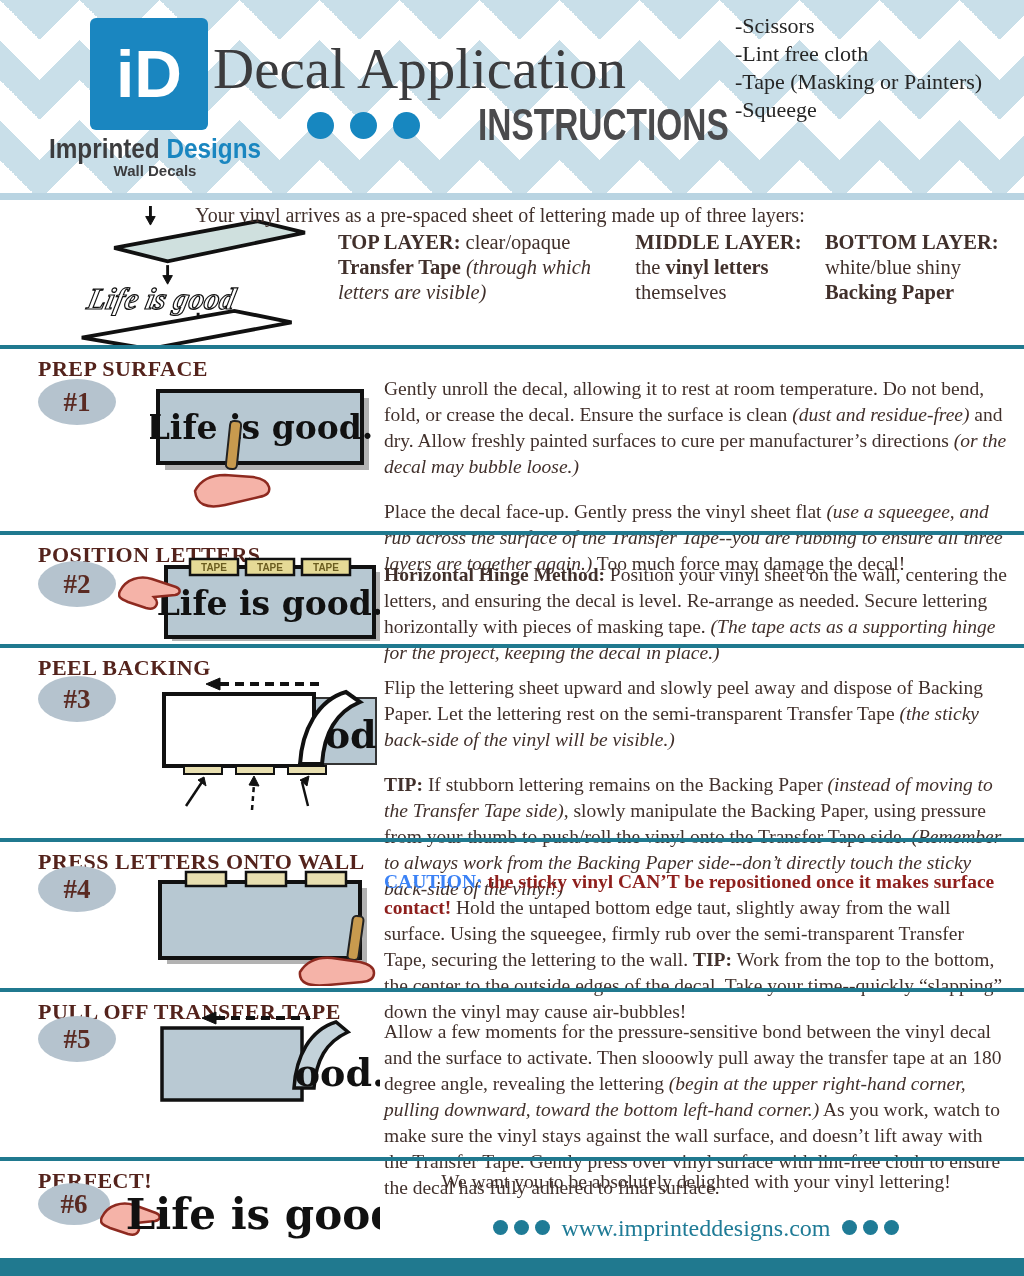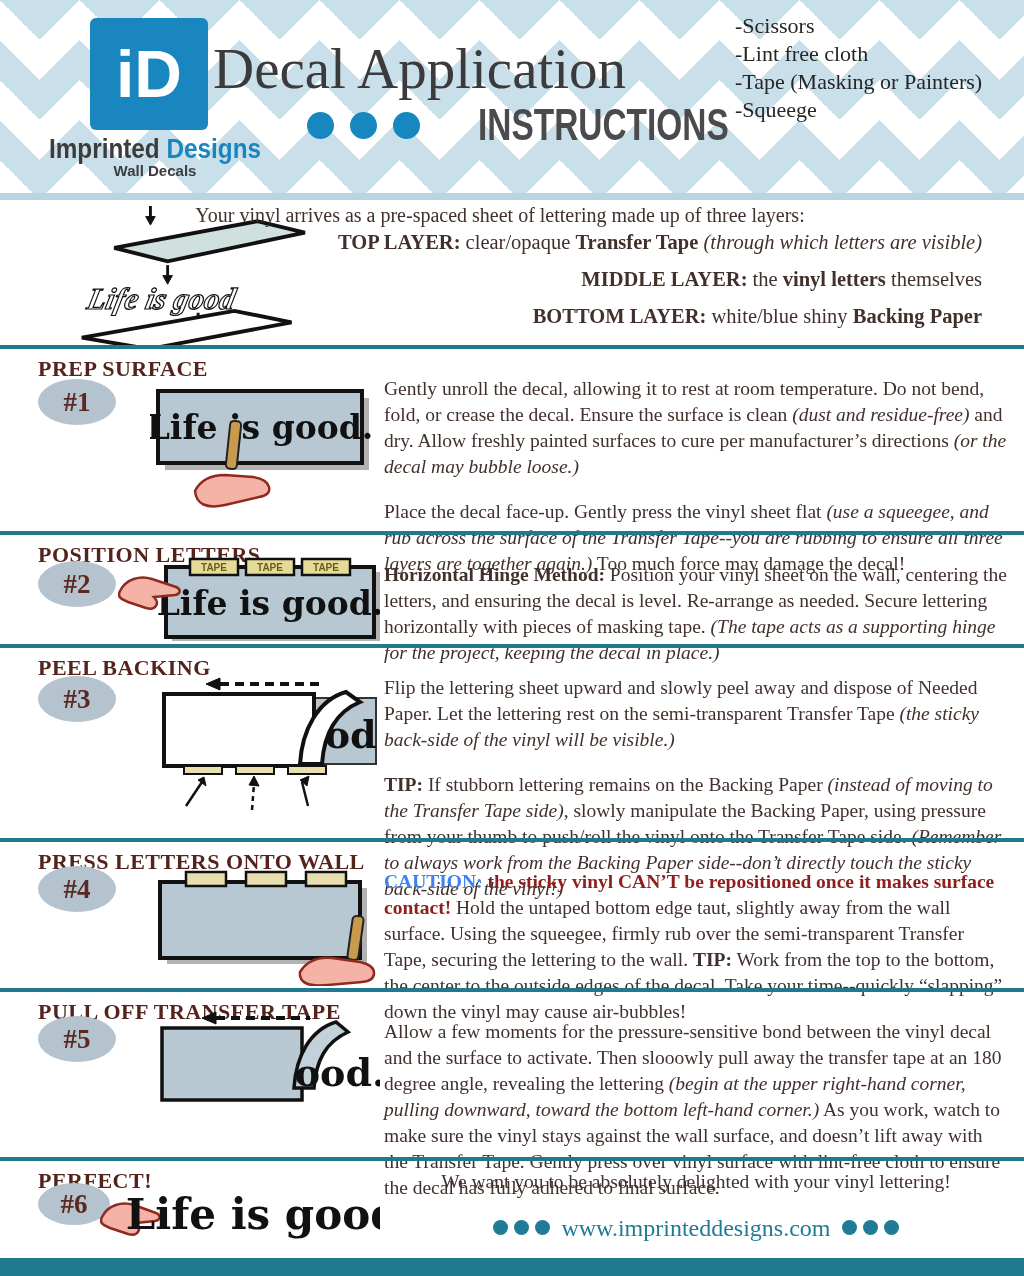--- a/index.html
+++ b/index.html
@@ -29,21 +29,21 @@
   .instructions{position:absolute;left:478px;top:100px;font-family:"Liberation Sans",sans-serif;
     font-weight:bold;font-size:44px;color:#4b4b4d;letter-spacing:0;transform:scale(.76,1);
     transform-origin:left top;white-space:nowrap;}
   .tools{position:absolute;left:735px;top:12px;width:285px;color:#2c2c2c;}
   .tools-title{font-family:"Liberation Sans",sans-serif;font-weight:bold;font-style:italic;
     font-size:30px;color:#3a3a3c;border-bottom:3px solid #2b2b2b;display:inline-block;padding:0 4px 2px 0;}
   .tools-item{font-size:22px;line-height:28px;color:#262626;}
   
   .intro{position:relative;height:145px;}
   .intro-lead{position:absolute;left:190px;top:4px;width:620px;text-align:center;font-size:20px;}
-  .layers{position:absolute;left:338px;top:30px;display:flex;flex-direction:column;gap:12px;text-align:right;}
+  .layers{position:absolute;left:338px;top:30px;display:flex;gap:12px;}
   .layer-line{font-size:20.5px;line-height:25px;}
   .intro-diagram{position:absolute;left:48px;top:6px;}
   
   .step-row{position:relative;display:flex;border-top:4px solid #20798f;}
   .s1{height:182px;} .s2{height:109px;} .s3{height:190px;} .s4{height:146px;} .s5{height:165px;} .s6{height:95px;}
   .step-left{position:relative;width:378px;flex:none;}
   .step-right{flex:1;padding:7px 16px 0 6px;font-size:19.5px;line-height:26px;}
   .step-title{position:absolute;left:38px;top:7px;font-size:22px;font-weight:bold;color:#54231c;letter-spacing:.5px;}
   .badge{position:absolute;left:38px;width:78px;height:46px;border-radius:50%;background:#b5c3ce;
     display:flex;align-items:center;justify-content:center;font-size:27px;font-weight:bold;color:#5a2a22;}
@@ -187,21 +187,21 @@
           <line x1="36" y1="136" x2="52" y2="112" stroke-width="2.5"></line>
             <polygon points="48,110 56,116 54,107"></polygon>
           <line x1="102" y1="140" x2="104" y2="114" stroke-width="2.5" stroke-dasharray="5 4"></line>
             <polygon points="99,115 109,116 104,106"></polygon>
           <line x1="158" y1="136" x2="152" y2="112" stroke-width="2.5"></line>
             <polygon points="148,114 157,110 155,120" transform="translate(2,-4)"></polygon>
         </g>
       </svg>
     </div>
     <div class="step-right">
-      <p class="para"><span>Flip the lettering sheet upward and slowly peel away and dispose of Needed Paper. Let the lettering rest on the semi-transparent Transfer Tape </span><span class="seg-i">(the sticky back-side of the vinyl will be visible.)</span></p>
+      <p class="para"><span>Flip the lettering sheet upward and slowly peel away and dispose of Backing Paper. Let the lettering rest on the semi-transparent Transfer Tape </span><span class="seg-i">(the sticky back-side of the vinyl will be visible.)</span></p>
       <p class="para tight"><span class="seg-b">TIP:</span><span> If stubborn lettering remains on the Backing Paper </span><span class="seg-i">(instead of moving to the Transfer Tape side)</span><span>, slowly manipulate the Backing Paper, using pressure from your thumb to push/roll the vinyl onto the Transfer Tape side. </span><span class="seg-i">(Remember to always work from the Backing Paper side--don’t directly touch the sticky back-side of the vinyl!)</span></p>
     </div>
   </div>
 
   <div class="step-row s4">
     <div class="step-left">
       <div class="step-title">PRESS LETTERS ONTO WALL</div>
       <div class="badge" style="top:24px;">#4</div>
       <svg class="illus" style="left:150px;top:22px;" width="230" height="122" viewBox="0 0 230 122">
         <rect x="10" y="18" width="200" height="76" fill="#555" opacity=".45" transform="translate(7,6)"></rect>

